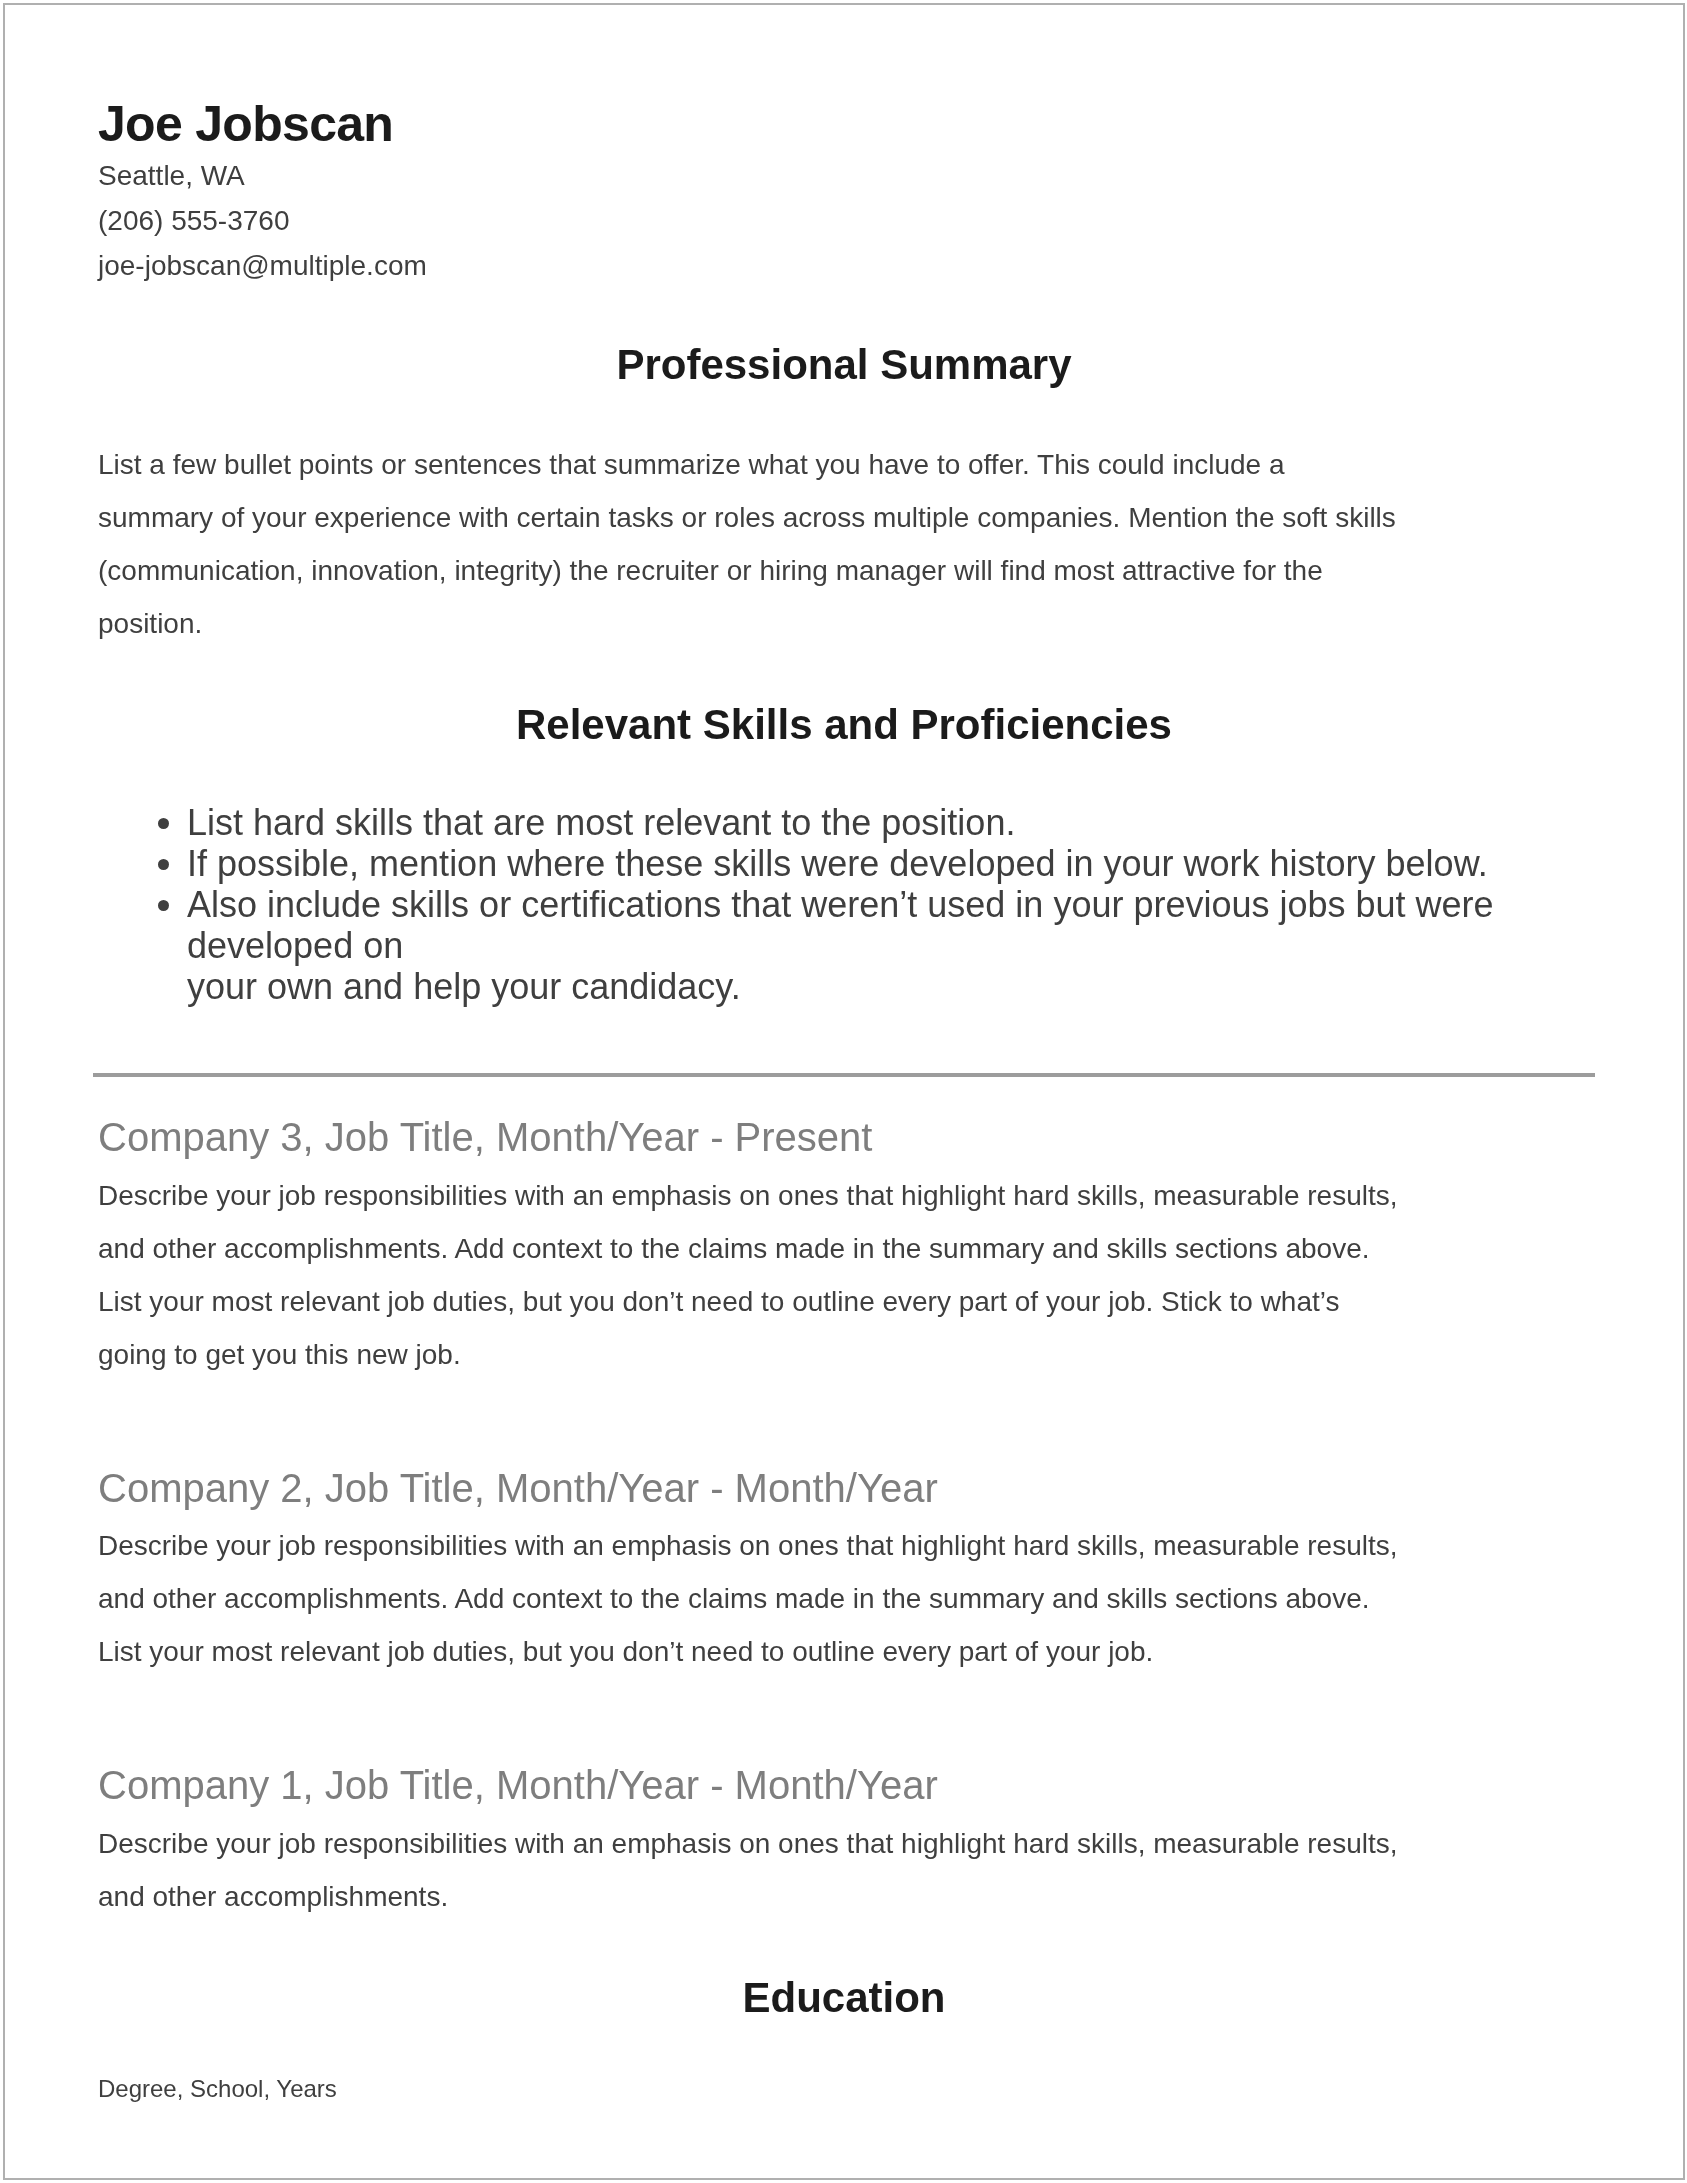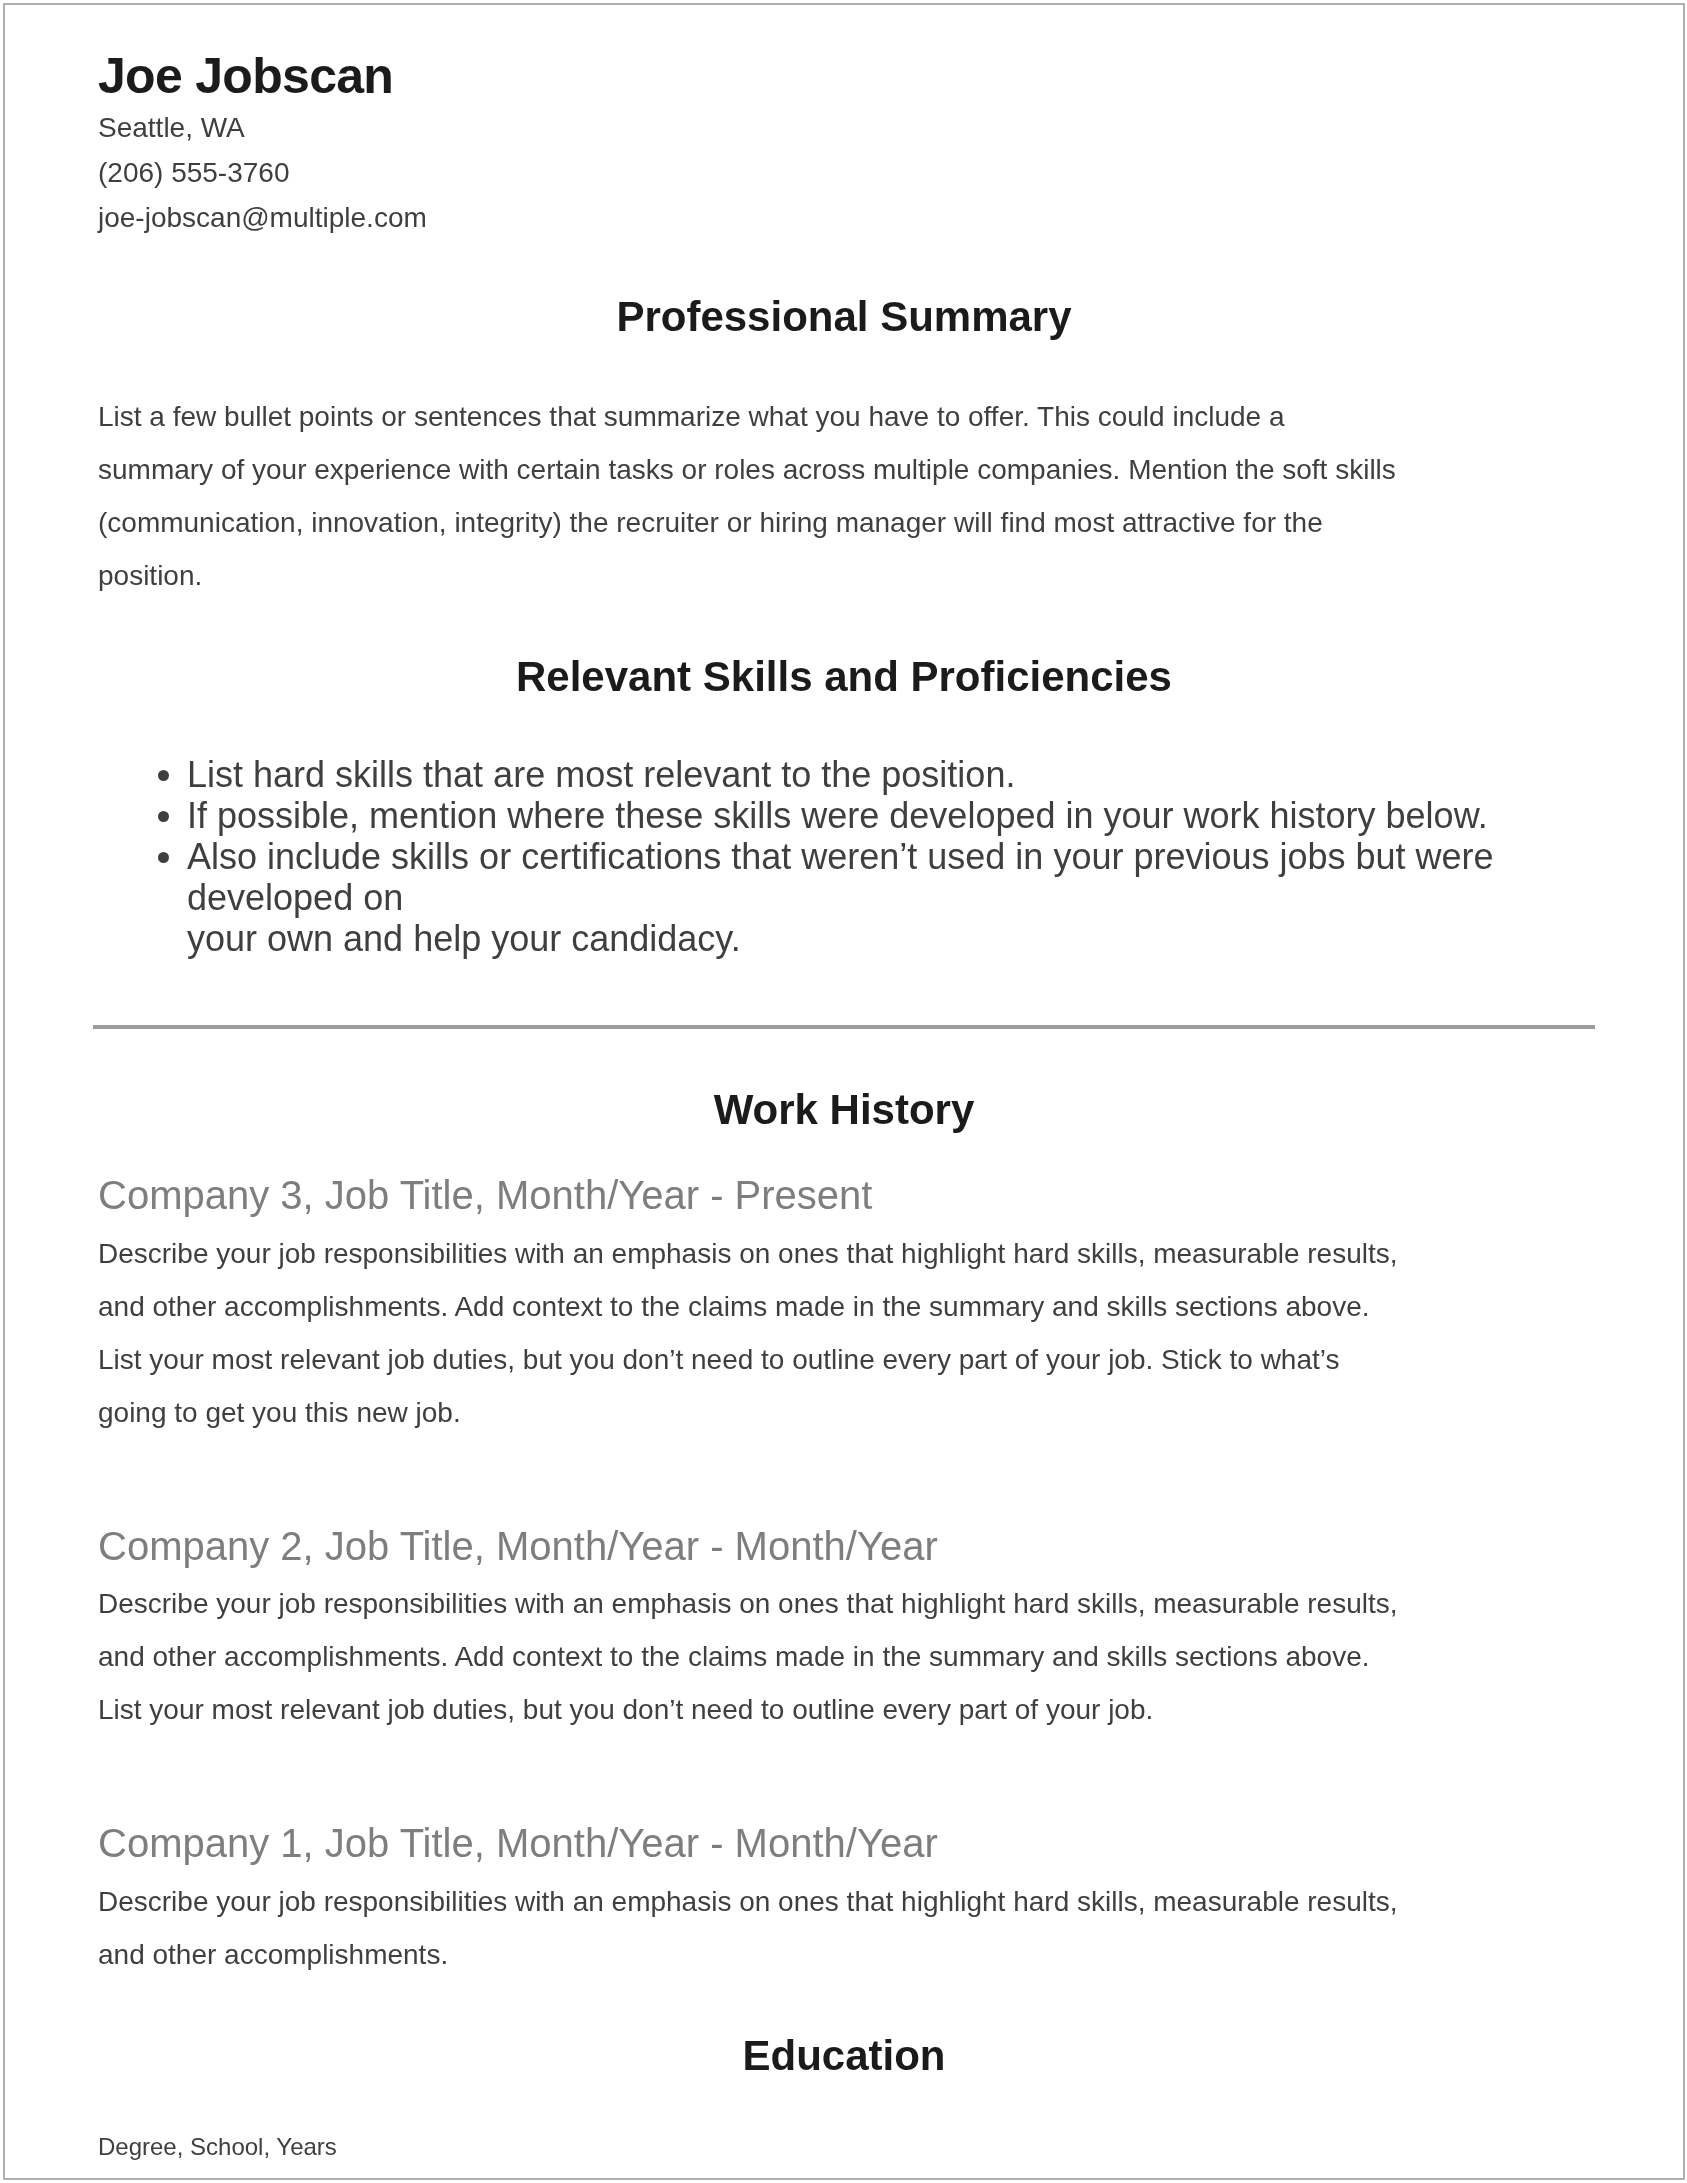--- a/index.html
+++ b/index.html
@@ -15,21 +15,21 @@
     -webkit-font-smoothing: antialiased;
   }
   .page-border {
     position: absolute;
     inset: 3.3px;
     border: 2px solid #b0b0b0;
     pointer-events: none;
   }
   .content {
     position: relative;
-    padding: 47px 98px 0 98px;
+    padding: 95px 98px 0 98px;
     box-sizing: border-box;
     width: 100%;
     height: 100%;
     overflow: hidden;
   }
   .name {
     margin: 0;
     font-size: 50px;
     line-height: 58px;
     font-weight: 700;
@@ -124,21 +124,20 @@
 
   <ul class="skills-list">
     <li>List hard skills that are most relevant to the position.</li>
     <li>If possible, mention where these skills were developed in your work history below.</li>
     <li>Also include skills or certifications that weren’t used in your previous jobs but were developed on
 your own and help your candidacy.</li>
   </ul>
 
   <hr class="divider">
 
-  <h2 class="section-title st-work-history">Work History</h2>
 
   <div>
     <h3 class="job-heading jh-3">Company 3, Job Title, Month/Year - Present</h3>
     <p class="para job-para">Describe your job responsibilities with an emphasis on ones that highlight hard skills, measurable results,
 and other accomplishments. Add context to the claims made in the summary and skills sections above.
 List your most relevant job duties, but you don’t need to outline every part of your job. Stick to what’s
 going to get you this new job.</p>
   </div>
 
   <div>

